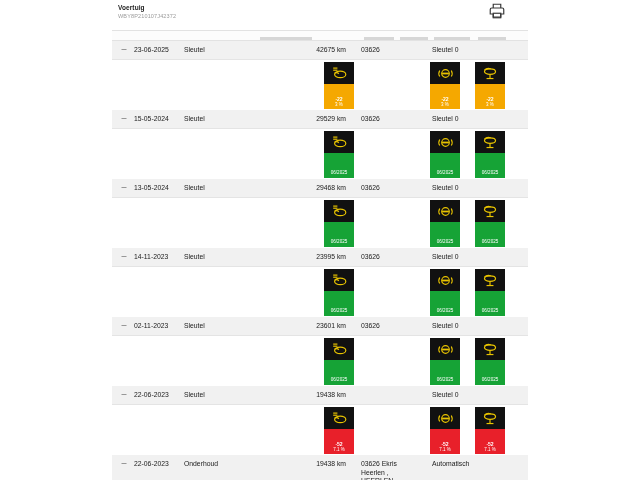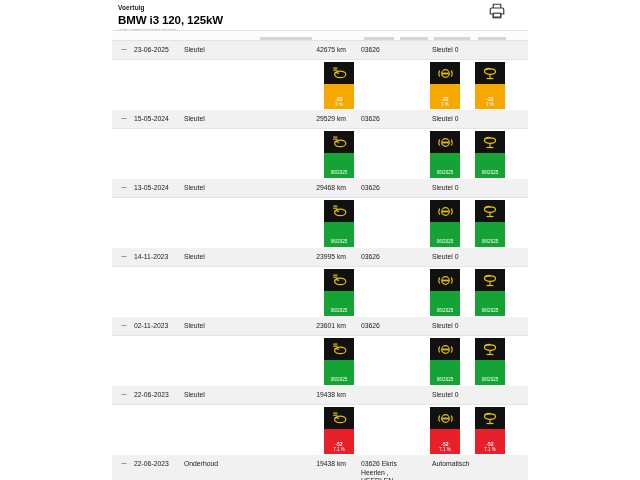--- a/index.html
+++ b/index.html
@@ -184,21 +184,20 @@
 
 <div id="root">
 
   <div class="gutter left"></div>
   <div class="gutter right"></div>
 
   <div class="content">
 
     <div class="header">
       <div class="hdr-kicker">Voertuig</div>
-      <div class="hdr-title">BMW i3 120, 125kW</div>
       <div class="hdr-vin">WBY8P210107J42372</div>
 
       <div class="print-icon">
         <svg width="18" height="18" viewBox="0 0 24 24" fill="none" stroke="currentColor" stroke-width="1.6">
           <path d="M7 8V3h10v5"></path>
           <path d="M5 8h14a2 2 0 0 1 2 2v6h-4v4H7v-4H3v-6a2 2 0 0 1 2-2z"></path>
           <rect x="7" y="15" width="10" height="6"></rect>
         </svg>
       </div>
     </div>

